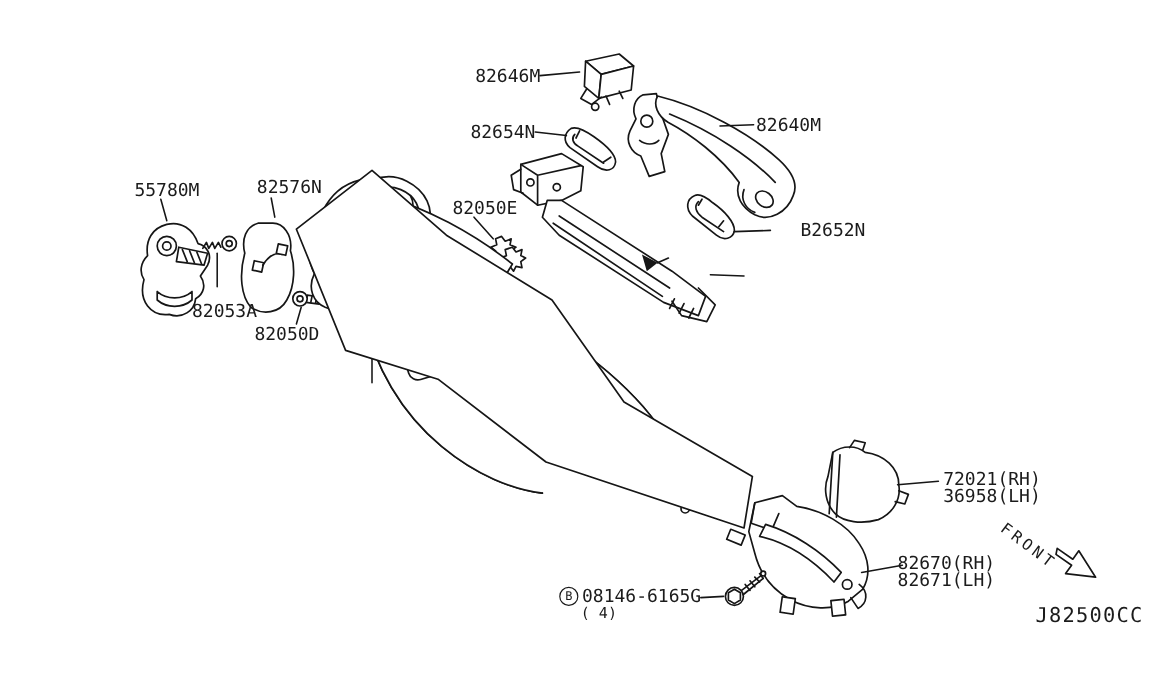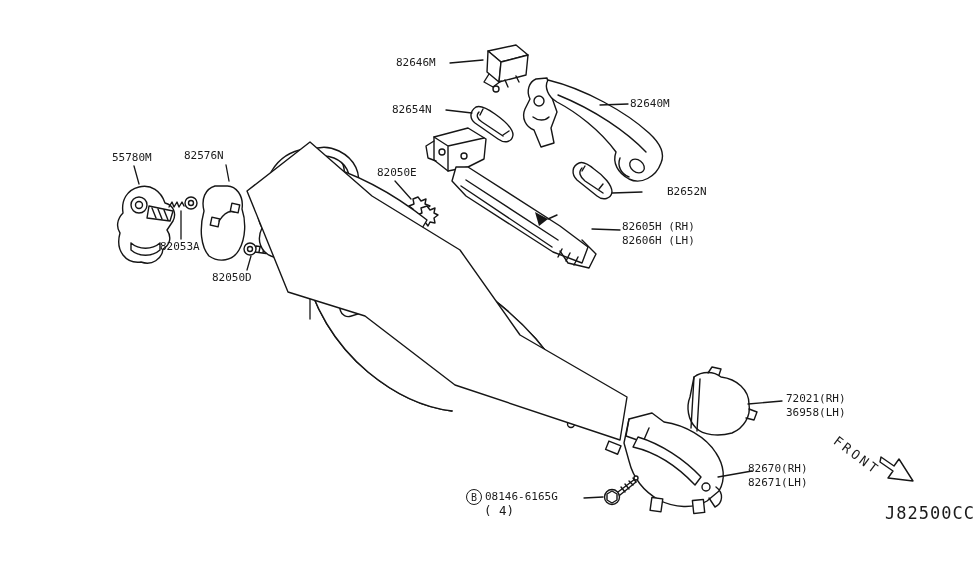--- a/index.html
+++ b/index.html
@@ -4,21 +4,21 @@
 <style>
   html,body{margin:0;padding:0;background:#ffffff;}
   .stage{position:relative;width:975px;height:566px;background:#fff;overflow:hidden;
          font-family:"DejaVu Sans Mono","Liberation Mono",monospace;}
   svg.art{position:absolute;left:0;top:0;}
   .art path,.art rect,.art circle,.art ellipse{fill:#fff;stroke:#161616;stroke-width:1.4;
          stroke-linejoin:round;stroke-linecap:round;}
   .art .ln{fill:none;}
   .art .blk{fill:#161616;stroke:none;}
   .art .leader{fill:none;stroke:#161616;stroke-width:1.3;}
-  .lbl{position:absolute;font-size:11px;line-height:14px;color:#1b1b1b;white-space:pre;}
+  .lbl{position:absolute;font-size:15px;line-height:14px;color:#1b1b1b;white-space:pre;}
   .lbl.small{font-size:12.5px;}
   .code{font-size:17px;letter-spacing:1px;}
   .circleB{position:absolute;width:14px;height:14px;border:1.4px solid #1b1b1b;border-radius:50%;
            display:flex;align-items:center;justify-content:center;font-size:10px;color:#1b1b1b;}
   .front{position:absolute;transform:rotate(37deg);transform-origin:0 0;letter-spacing:3px;font-size:13px;}
 </style>
 </head>
 <body>
 
 <div class="stage">
@@ -194,29 +194,28 @@
       <path class="leader" d="M584,498 L603,497"></path>
     </g>
 
     <path fill="none" stroke="#c32532" stroke-width="5.5" stroke-linejoin="round" d="M310,142 L372,196 L460,250 L520,335 L627,397 L620,440 L455,385 L365,316 L288,292 L247,191 Z"></path>
   </svg>
 
   <div class="lbl" style="left:396px;top:56px">82646M</div>
   <div class="lbl" style="left:392px;top:103px">82654N</div>
   <div class="lbl" style="left:630px;top:97px">82640M</div>
   <div class="lbl" style="left:112px;top:151px">55780M</div>
-  <div class="lbl" style="left:184px;top:149px">82576N</div>
+  <div class="lbl" style="left:214px;top:149px">82576N</div>
   <div class="lbl" style="left:377px;top:166px">82050E</div>
   <div class="lbl" style="left:667px;top:185px">B2652N</div>
-  <div class="lbl" style="left:622px;top:220px"><span>82605H (RH)</span><br><span>82606H (LH)</span></div>
-  <div class="lbl" style="left:160px;top:240px">82053A</div>
+  <div class="lbl" style="left:160px;top:252px">82053A</div>
   <div class="lbl" style="left:212px;top:271px">82050D</div>
   <div class="lbl" style="left:786px;top:392px"><span>72021(RH)</span><br><span>36958(LH)</span></div>
   <div class="lbl" style="left:748px;top:462px"><span>82670(RH)</span><br><span>82671(LH)</span></div>
 
   <div class="circleB" style="left:466px;top:489px">B</div>
   <div class="lbl" style="left:485px;top:490px">08146-6165G</div>
   <div class="lbl small" style="left:484px;top:504px">( 4)</div>
 
   <div class="lbl front" style="left:839px;top:434px">FRONT</div>
-  <div class="lbl code" style="left:885px;top:506px">J82500CC</div>
+  <div class="lbl code" style="left:863px;top:506px">J82500CC</div>
 
 </div>
 
 </body></html>

